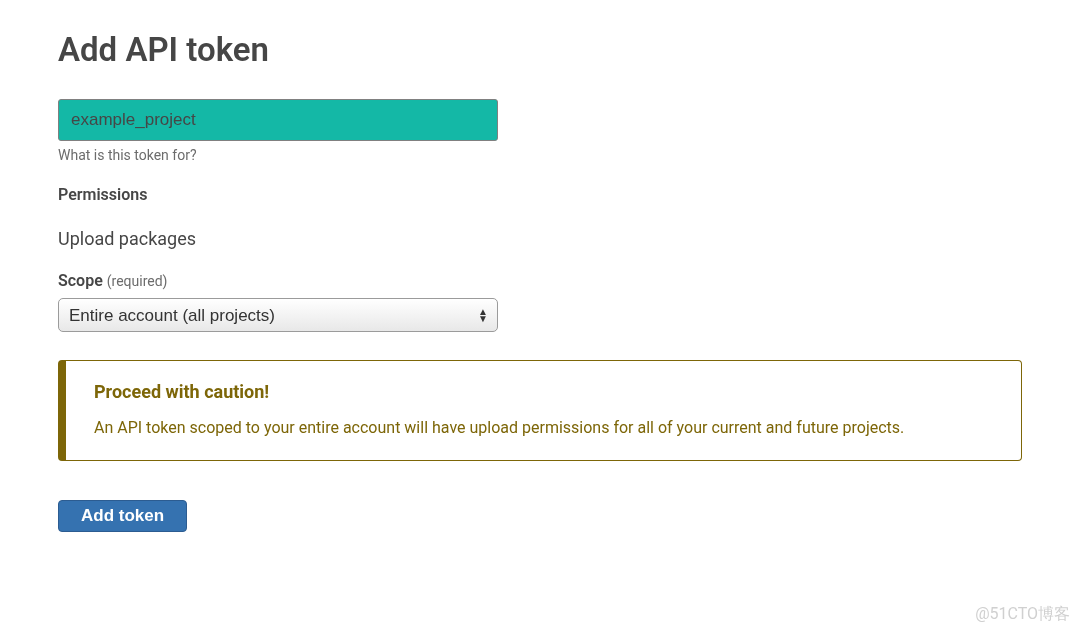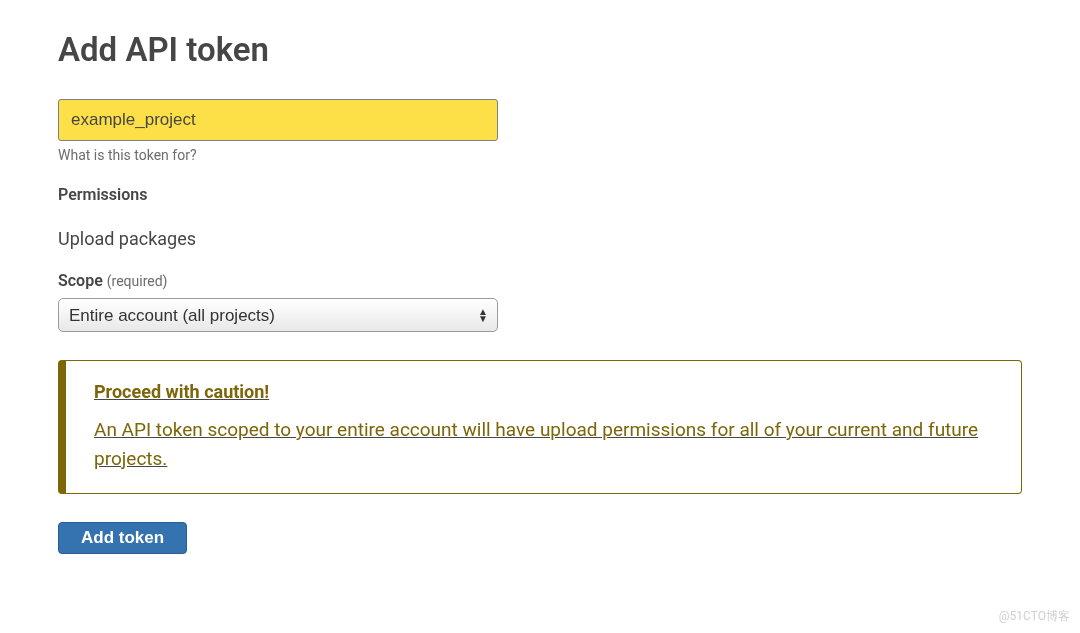--- a/index.html
+++ b/index.html
@@ -35,21 +35,21 @@
       font-size: 14px;
       font-weight: 400;
       color: #6c6c6c;
     }
     .text-input {
       width: 440px;
       height: 42px;
       padding: 8px 12px;
       font-size: 17px;
       color: #464646;
-      background: #fde047;
+      background: #14b8a6;
       border: 1px solid #808080;
       border-radius: 3px;
       outline: none;
     }
     .help-text {
       font-size: 14px;
       color: #6c6c6c;
       margin-top: 6px;
     }
     .permissions-value {
@@ -88,50 +88,49 @@
       line-height: 7px;
       font-size: 10px;
       color: #333;
     }
     .callout {
       border: 1px solid #7d6608;
       border-left: 8px solid #7d6608;
       border-radius: 4px;
       padding: 20px 24px 20px 28px;
       margin-top: 28px;
-      margin-bottom: 28px;
+      margin-bottom: 39px;
       background: #ffffff;
-      text-decoration: underline;
     }
     .callout-title {
       font-size: 18px;
       font-weight: 700;
       color: #7d6608;
       margin-bottom: 14px;
     }
     .callout-body {
-      font-size: 19px;
+      font-size: 16px;
       color: #7d6608;
       line-height: 1.5;
     }
     .primary-button {
       background: #3572b0;
       color: #ffffff;
       border: 1px solid #2c5c91;
       border-radius: 4px;
       padding: 5px 22px;
       font-size: 17px;
       font-weight: 700;
       cursor: pointer;
     }
     .watermark {
       position: absolute;
       right: 10px;
       bottom: 8px;
-      font-size: 12px;
+      font-size: 16px;
       color: #d0d0d0;
     }
   </style>
 </head>
 <body>
 
 
 
 <h1 class="page-title">Add API token</h1>
 

